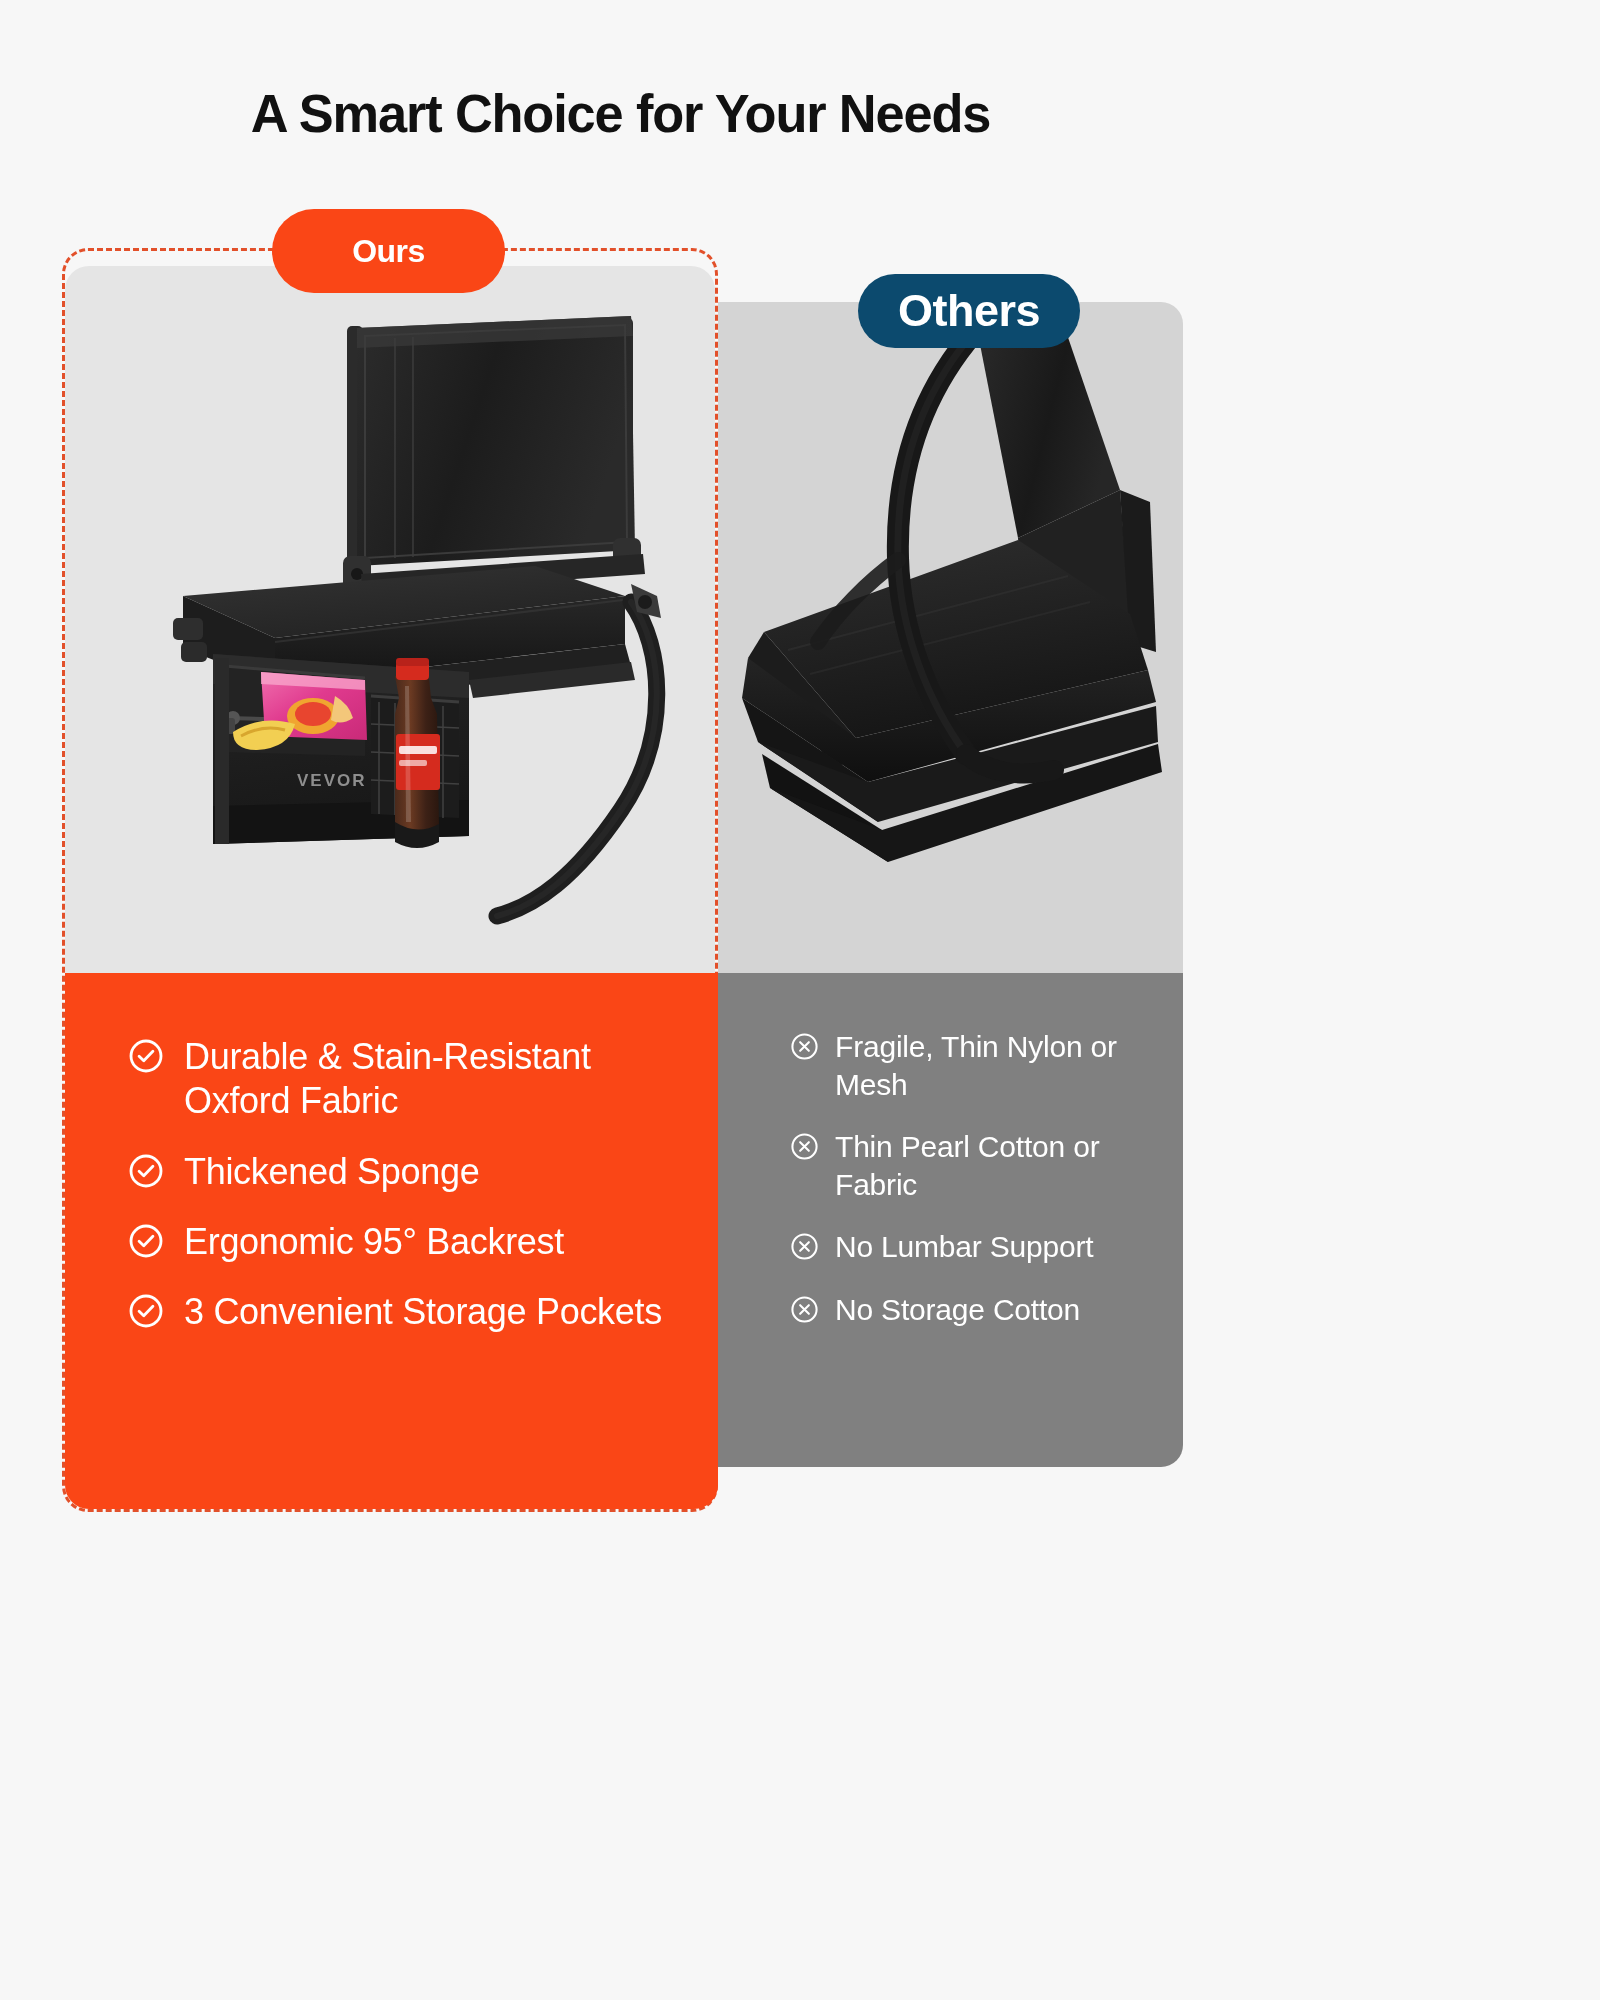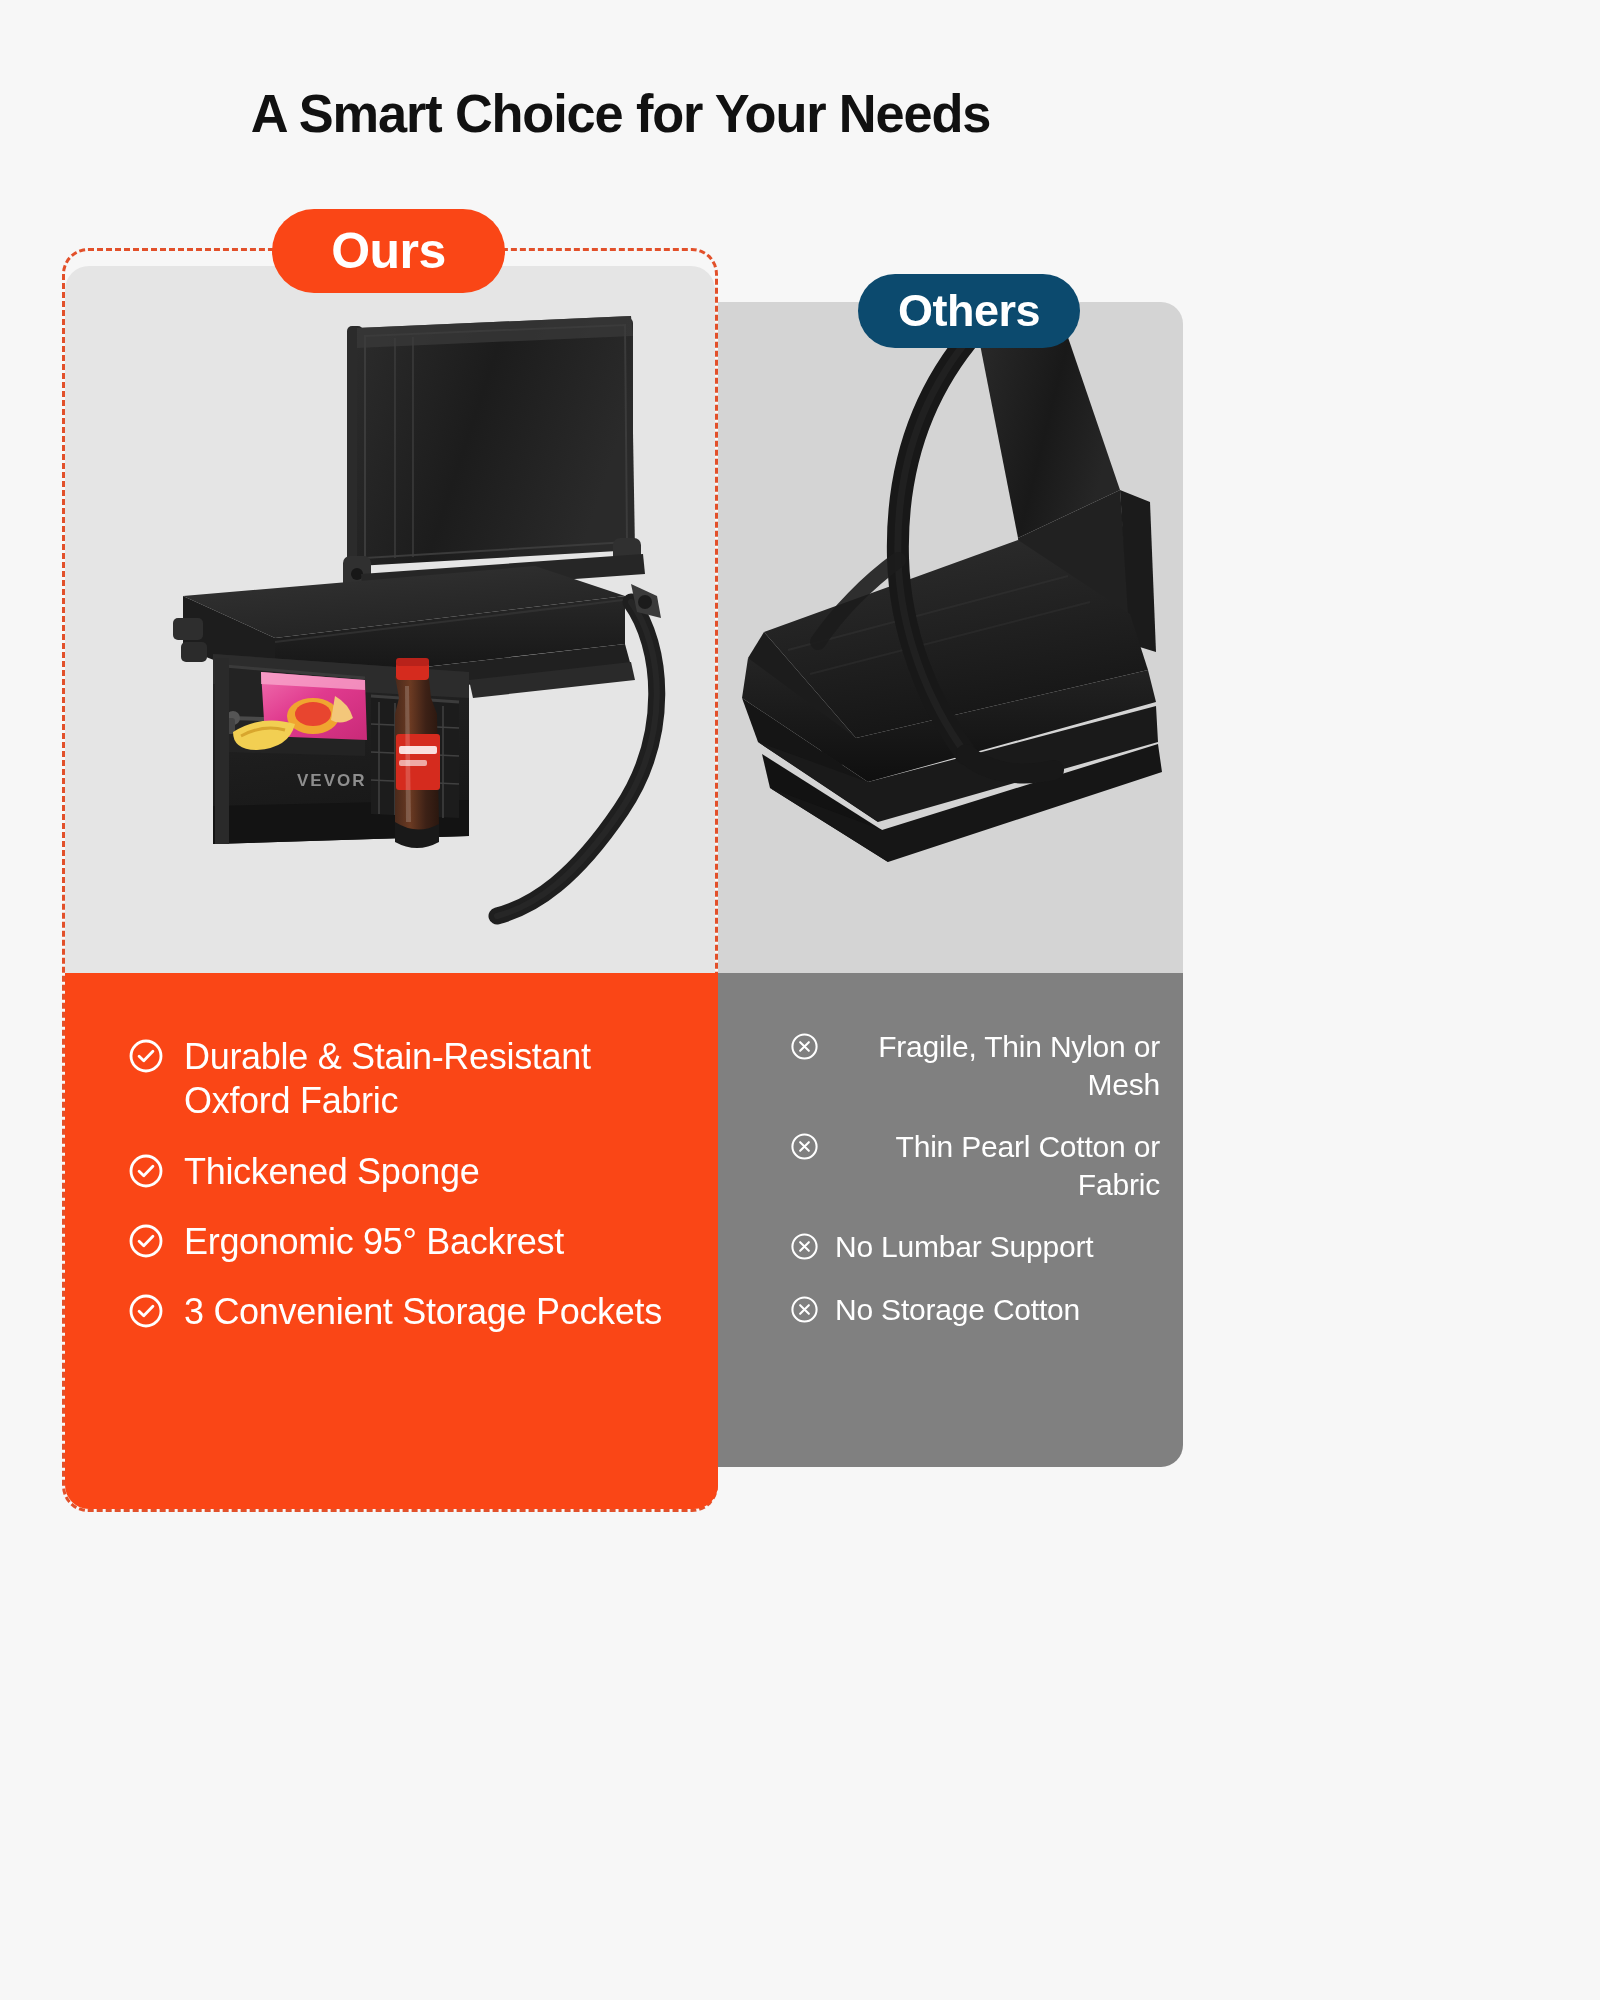--- a/index.html
+++ b/index.html
@@ -66,32 +66,32 @@
     font-family:"Liberation Sans Narrow","Liberation Sans",sans-serif;
     font-weight:bold;
     color:#ffffff;
     border-radius:42px;
     z-index:40;
     letter-spacing:-0.5px;
   }
   .badge-ours{
     left:272px;top:209px;width:233px;height:84px;
     background:#fa4616;
-    font-size:50px;
+    font-size:32px;
   }
   .badge-others{
     left:858px;top:274px;width:222px;height:74px;
     background:#0c4a6e;
     font-size:45px;
   }
 
   
   .feat-list{position:absolute;z-index:20;}
   .ours-list{left:128px;top:1035px;width:560px;}
-  .others-list{left:790px;top:1028px;width:370px;text-align:right;}
+  .others-list{left:790px;top:1028px;width:370px;}
 
   .feat-row{display:flex;align-items:flex-start;}
   .ours-list .feat-row{margin-bottom:26px;}
   .others-list .feat-row{margin-bottom:25px;}
 
   .ico{flex:0 0 auto;margin-top:3px;}
   .ours-list .ico{width:36px;height:36px;margin-right:20px;}
   .others-list .ico{width:29px;height:29px;margin-right:16px;margin-top:4px;}
 
   .feat-text{color:#ffffff;}

